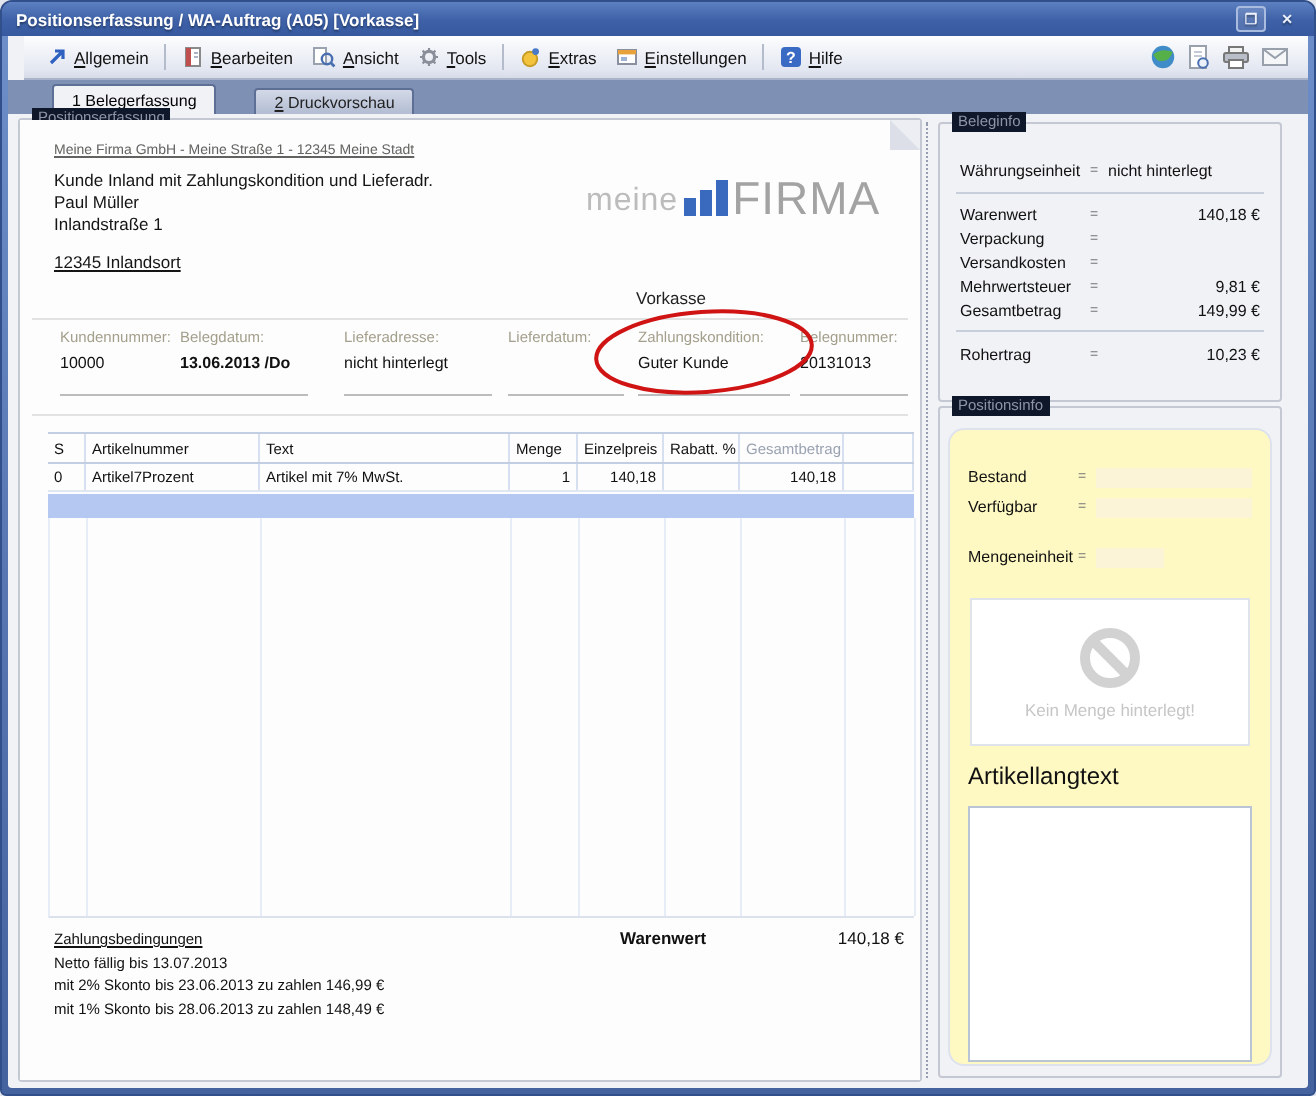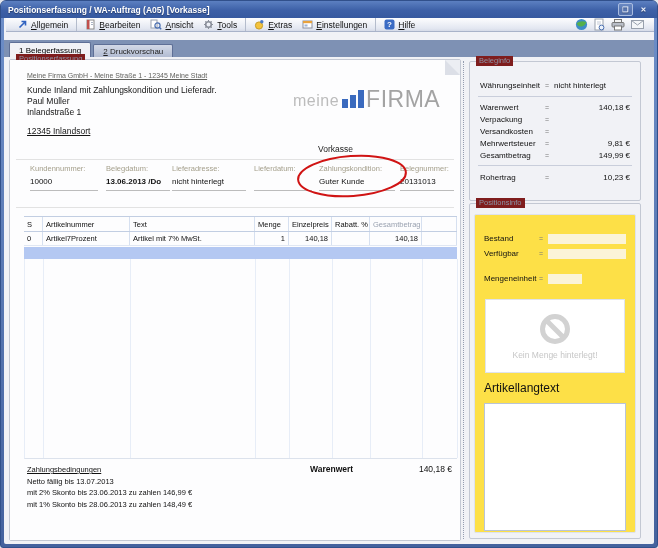--- a/index.html
+++ b/index.html
@@ -10,42 +10,42 @@
   .titlebar{position:absolute;left:0;top:0;right:0;height:17px;display:flex;align-items:center;
     padding:0 7px;box-sizing:border-box;color:#fff;font-size:8.5px;font-weight:bold;
     background:linear-gradient(180deg,#5c80c1 0%,#3d60a7 55%,#36599f 100%);
     text-shadow:0 1px 1px rgba(0,0,0,.35);gap:36px;}
   .win-controls{margin-left:auto;display:flex;gap:4px;align-items:center;}
   .win-btn{width:13px;height:11px;display:flex;align-items:center;justify-content:center;
     font-size:7px;color:#eef2fc;cursor:default;}
   .win-btn.boxed{border:1px solid #a9bce0;border-radius:2px;background:rgba(255,255,255,.14);}
   
   .inner{position:absolute;left:3px;top:17px;right:3px;bottom:3px;background:#f1f2f6;border-radius:0 0 2px 2px;}
-  .menubar{position:absolute;left:2px;top:0;right:0;height:14px;box-sizing:border-box;
+  .menubar{position:absolute;left:8px;top:0;right:0;height:22px;box-sizing:border-box;
     background:linear-gradient(180deg,#fdfdfe,#e3e7f1 80%,#d6dbe8);
     border-bottom:1px solid #a9b3c9;display:flex;align-items:center;padding:0 6px;}
   .menu-item{display:flex;align-items:center;gap:3px;padding:2px 5px;font-size:8.5px;color:#111;}
   .menu-label{display:inline-block;}
   .menu-label::first-letter{text-decoration:underline;}
   .menu-sep{width:1px;height:13px;background:#b4bccc;margin:0 3px;}
   .toolbar-right{margin-left:auto;display:flex;gap:6px;align-items:center;padding-right:4px;}
   .tb-icon{display:flex;align-items:center;}
   
   .tabstrip{position:absolute;left:0;top:22px;right:0;height:17px;background:#7e91b4;
     display:flex;align-items:flex-end;padding-left:5px;gap:2px;}
   .tab{display:flex;align-items:center;padding:0 9px;font-size:8px;border:1px solid #5e6f96;
-    border-bottom:none;border-radius:2px 2px 0 0;box-sizing:border-box;}
+    border-bottom:none;border-radius:2px 2px 0 0;box-sizing:border-box;margin-left:17px;}
   .tab-label{display:inline-block;}
   .tab-label::first-letter{text-decoration:underline;}
   .tab.active{background:#f1f2f6;height:15px;}
   .tab.inactive{background:linear-gradient(180deg,#d3d9e7,#b2bcd2);height:13px;color:#222;}
   
   .content{position:absolute;left:0;top:39px;right:0;bottom:0;}
   .groupbox{position:absolute;border:1px solid #c3c8d3;border-radius:2px;box-sizing:border-box;}
-  .group-label{position:absolute;top:-6px;left:6px;background:#7f1d1d;padding:0 3px;
+  .group-label{position:absolute;top:-6px;left:6px;background:#0f172a;padding:0 3px;
     font-size:7.5px;color:#8d94a6;line-height:10px;}
   .doc-group{left:5px;top:2px;width:452px;height:482px;background:#fdfdfe;}
   .splitter{position:absolute;left:459px;top:4px;height:478px;width:0;border-left:1px dotted #959db0;}
   
   .page{position:absolute;inset:0;overflow:hidden;background:#fdfdfe;}
   .fold{position:absolute;right:0;top:0;width:0;height:0;
     border-top:15px solid #eceef3;border-left:15px solid #dcdfe7;}
   .sender{position:absolute;left:17px;top:12px;font-size:7px;color:#62625e;text-decoration:underline;}
   .addr{position:absolute;left:17px;top:25px;font-size:8.5px;color:#151515;line-height:11px;}
   .addr-city{position:absolute;left:17px;top:66px;font-size:8.5px;color:#151515;text-decoration:underline;}
@@ -53,21 +53,21 @@
   .logo-w1{font-size:16px;color:#bcbcbc;letter-spacing:.5px;line-height:14px;}
   .logo-bars{display:flex;align-items:flex-end;gap:2px;margin:0 2px 0 3px;}
   .logo-bars i{display:block;width:6px;background:#3a6abe;}
   .logo-w2{font-size:23px;color:#a3a3a3;letter-spacing:.5px;line-height:18px;}
   .doctype{position:absolute;left:308px;top:84px;font-size:8.5px;color:#222;}
   .hline{position:absolute;left:6px;right:6px;border-top:1px solid #e2e2e2;}
   
   .field{position:absolute;top:104px;}
   .field .flabel{font-size:7.5px;color:#a49f8b;white-space:nowrap;}
   .field .fvalue{font-size:8px;color:#111;margin-top:4px;min-height:10px;white-space:nowrap;
-    border-bottom:1px solid #bcbcbc;padding-bottom:3px;}
+    border-bottom:1px solid #bcbcbc;padding-bottom:10px;}
   .field .fvalue.bold{font-weight:bold;}
   .red-ellipse{position:absolute;left:284px;top:92px;pointer-events:none;}
   
   .tbl{position:absolute;left:14px;top:156px;width:433px;font-size:7.5px;color:#111;}
   .trow{display:grid;grid-template-columns:19px 87px 125px 34px 43px 38px 52px 35px;}
   .trow .cell{padding:0 3px;border-right:1px solid #d6e0f0;display:flex;align-items:center;
     overflow:hidden;white-space:nowrap;box-sizing:border-box;}
   .trow .cell.num{justify-content:flex-end;}
   .thead{height:14px;border-top:1px solid #c2cee2;border-bottom:1px solid #c2cee2;}
   .thead .cell.dim{color:#9aa2b0;}
@@ -84,22 +84,22 @@
   .bi-group{left:465px;top:4px;width:172px;height:140px;}
   .bi-body{padding-top:16px;}
   .bi-row{display:flex;align-items:center;height:12px;padding:0 10px;font-size:8px;color:#111;}
   .bi-row.tall{height:14px;}
   .bi-label{width:60px;white-space:nowrap;}
   .bi-eq{width:14px;color:#777;font-size:7px;text-align:center;}
   .bi-val{flex:1;text-align:right;white-space:nowrap;}
   .bi-val.left{text-align:left;}
   .bi-sep{border-top:1px solid #c9cedb;margin:4px 8px;}
   .pi-group{left:465px;top:146px;width:172px;height:336px;}
-  .pi-panel{position:absolute;left:4px;top:10px;right:4px;bottom:5px;background:#fde047;
-    border:1px solid #dee2ed;border-radius:2px;overflow:hidden;}
+  .pi-panel{position:absolute;left:4px;top:10px;right:4px;bottom:5px;background:#fef9c3;
+    border:1px solid #dee2ed;border-radius:8px;overflow:hidden;}
   .pi-rows{padding-top:16px;}
   .pi-row{display:flex;align-items:center;height:15px;padding:0 9px;font-size:8px;color:#111;}
   .pi-row.gap{margin-top:10px;}
   .pi-label{width:50px;white-space:nowrap;}
   .pi-box{height:10px;background:#fbf4d7;flex:1;}
   .pi-box.small{flex:0 0 34px;}
   .img-box{margin:13px 10px 0;height:72px;background:#fff;border:1px solid #dfe3ec;
     display:flex;flex-direction:column;align-items:center;justify-content:center;gap:4px;}
   .img-box .no-img-text{font-size:8.5px;color:#c6c6c6;}
   .longtext-label{margin:8px 9px 8px;font-size:12px;color:#111;}
@@ -257,21 +257,21 @@
           </div>
 
           <div class="doctype">Vorkasse</div>
 
           <div class="hline" style="top:99px"></div>
 
           <div class="field" style="left:20px;width:68px">
             <div class="flabel">Kundennummer:</div>
             <div class="fvalue">10000</div>
           </div>
-          <div class="field" style="left:96px;width:64px">
+          <div class="field" style="left:80px;width:64px">
             <div class="flabel">Belegdatum:</div>
             <div class="fvalue bold">13.06.2013 /Do</div>
           </div>
           <div class="field" style="left:162px;width:74px">
             <div class="flabel">Lieferadresse:</div>
             <div class="fvalue">nicht hinterlegt</div>
           </div>
           <div class="field" style="left:244px;width:58px">
             <div class="flabel">Lieferdatum:</div>
             <div class="fvalue"></div>

